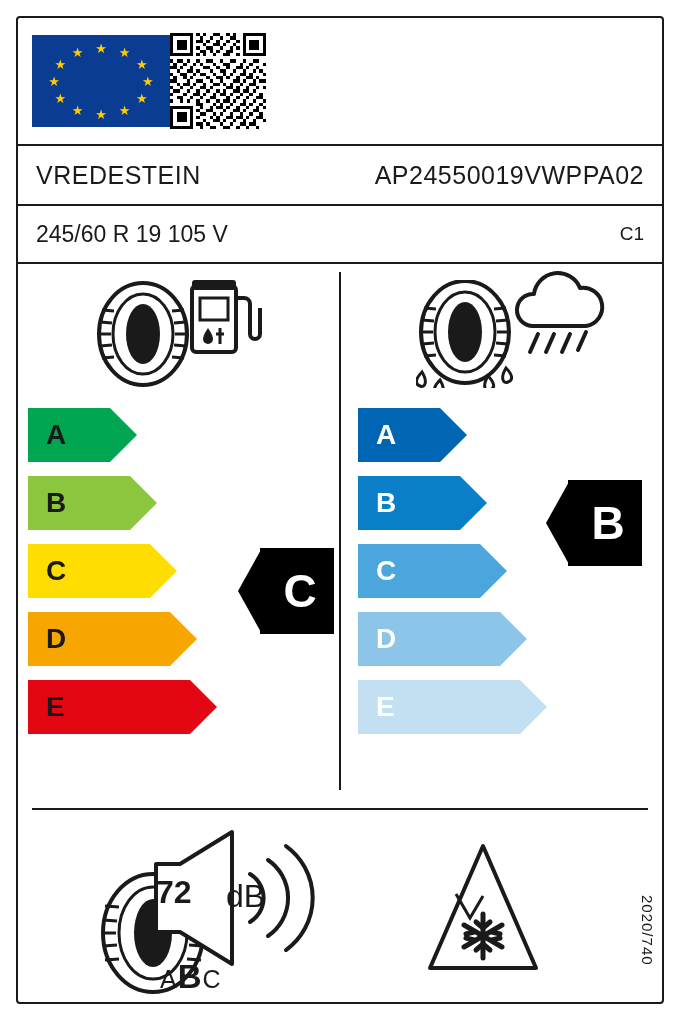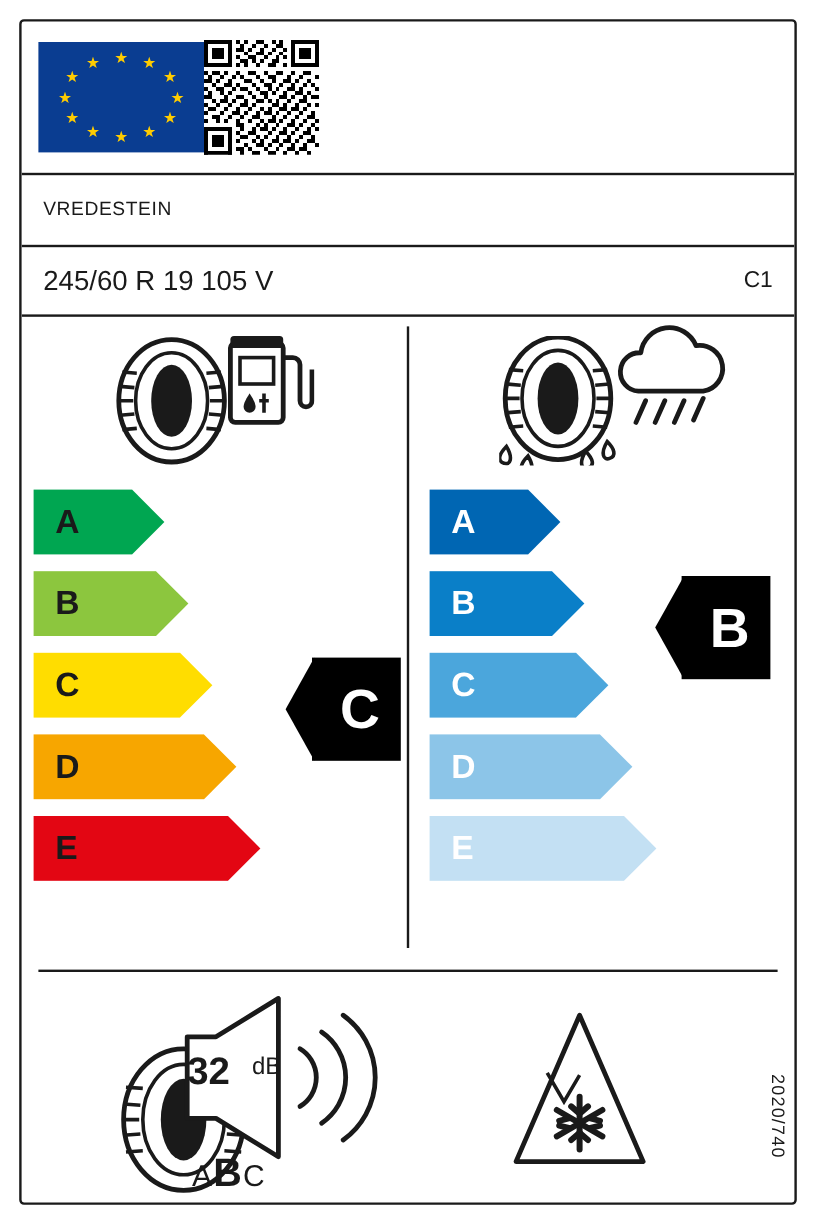--- a/index.html
+++ b/index.html
@@ -61,21 +61,21 @@
 
   .rule{height:2px;background:#1a1a1a;margin:0 0px;}
   .rule-inset{margin:0 14px;}
 
   
   .brand-row{
     height:58px;
     display:flex;align-items:center;justify-content:space-between;
     padding:0 18px;
     box-sizing:border-box;
-    font-size:16px;
+    font-size:25px;
     letter-spacing:0.5px;
   }
   .size-row{
     height:56px;
     display:flex;align-items:center;justify-content:space-between;
     padding:0 18px;
     box-sizing:border-box;
     font-size:23px;
   }
   .size-row .cls{font-size:19px;}
@@ -421,20 +421,21 @@
             <rect x="26" y="28" width="1" height="1"></rect>
         </g>
       </svg>
     </div>
   </div>
 
   <div class="rule"></div>
 
   <div class="brand-row">
     <span>VREDESTEIN</span>
+    <span>AP24550019VWPPA02</span>
   </div>
 
   <div class="rule"></div>
 
   <div class="size-row">
     <span>245/60 R 19 105 V</span>
     <span class="cls">C1</span>
   </div>
 
   <div class="rule"></div>
@@ -616,22 +617,22 @@
 
       <svg style="position:absolute;left:48px;top:0" width="180" height="140" viewBox="0 0 180 140">
         <path d="M10 36 h24 L86 4 v132 L34 104 H10 z" fill="#ffffff" stroke="#1a1a1a" stroke-width="4" stroke-linejoin="round"></path>
         <g fill="none" stroke="#1a1a1a" stroke-width="4" stroke-linecap="round">
           <path d="M104 46 a28 28 0 0 1 0 48"></path>
           <path d="M122 32 a46 46 0 0 1 0 76"></path>
           <path d="M140 18 a64 64 0 0 1 0 104"></path>
         </g>
       </svg>
 
-      <div style="position:absolute;left:58px;top:46px;font-size:32px;font-weight:bold">32</div>
-      <div style="position:absolute;left:112px;top:50px;font-size:20px">dB</div>
+      <div style="position:absolute;left:58px;top:46px;font-size:32px;font-weight:bold">72</div>
+      <div style="position:absolute;left:128px;top:50px;font-size:32px">dB</div>
 
       <div style="position:absolute;left:62px;top:130px;font-size:25px;letter-spacing:1px;">
         <span>A</span><span style="font-size:33px;font-weight:bold">B</span><span>C</span>
       </div>
     </div>
 
     <svg class="snow" viewBox="0 0 150 150">
       <path d="M75 8 L128 130 H22 Z" fill="#ffffff" stroke="#1a1a1a" stroke-width="4" stroke-linejoin="round"></path>
       <path d="M48 56 L62 80 L75 58" fill="none" stroke="#1a1a1a" stroke-width="3"></path>
       <g stroke="#1a1a1a" stroke-width="5" stroke-linecap="round">

